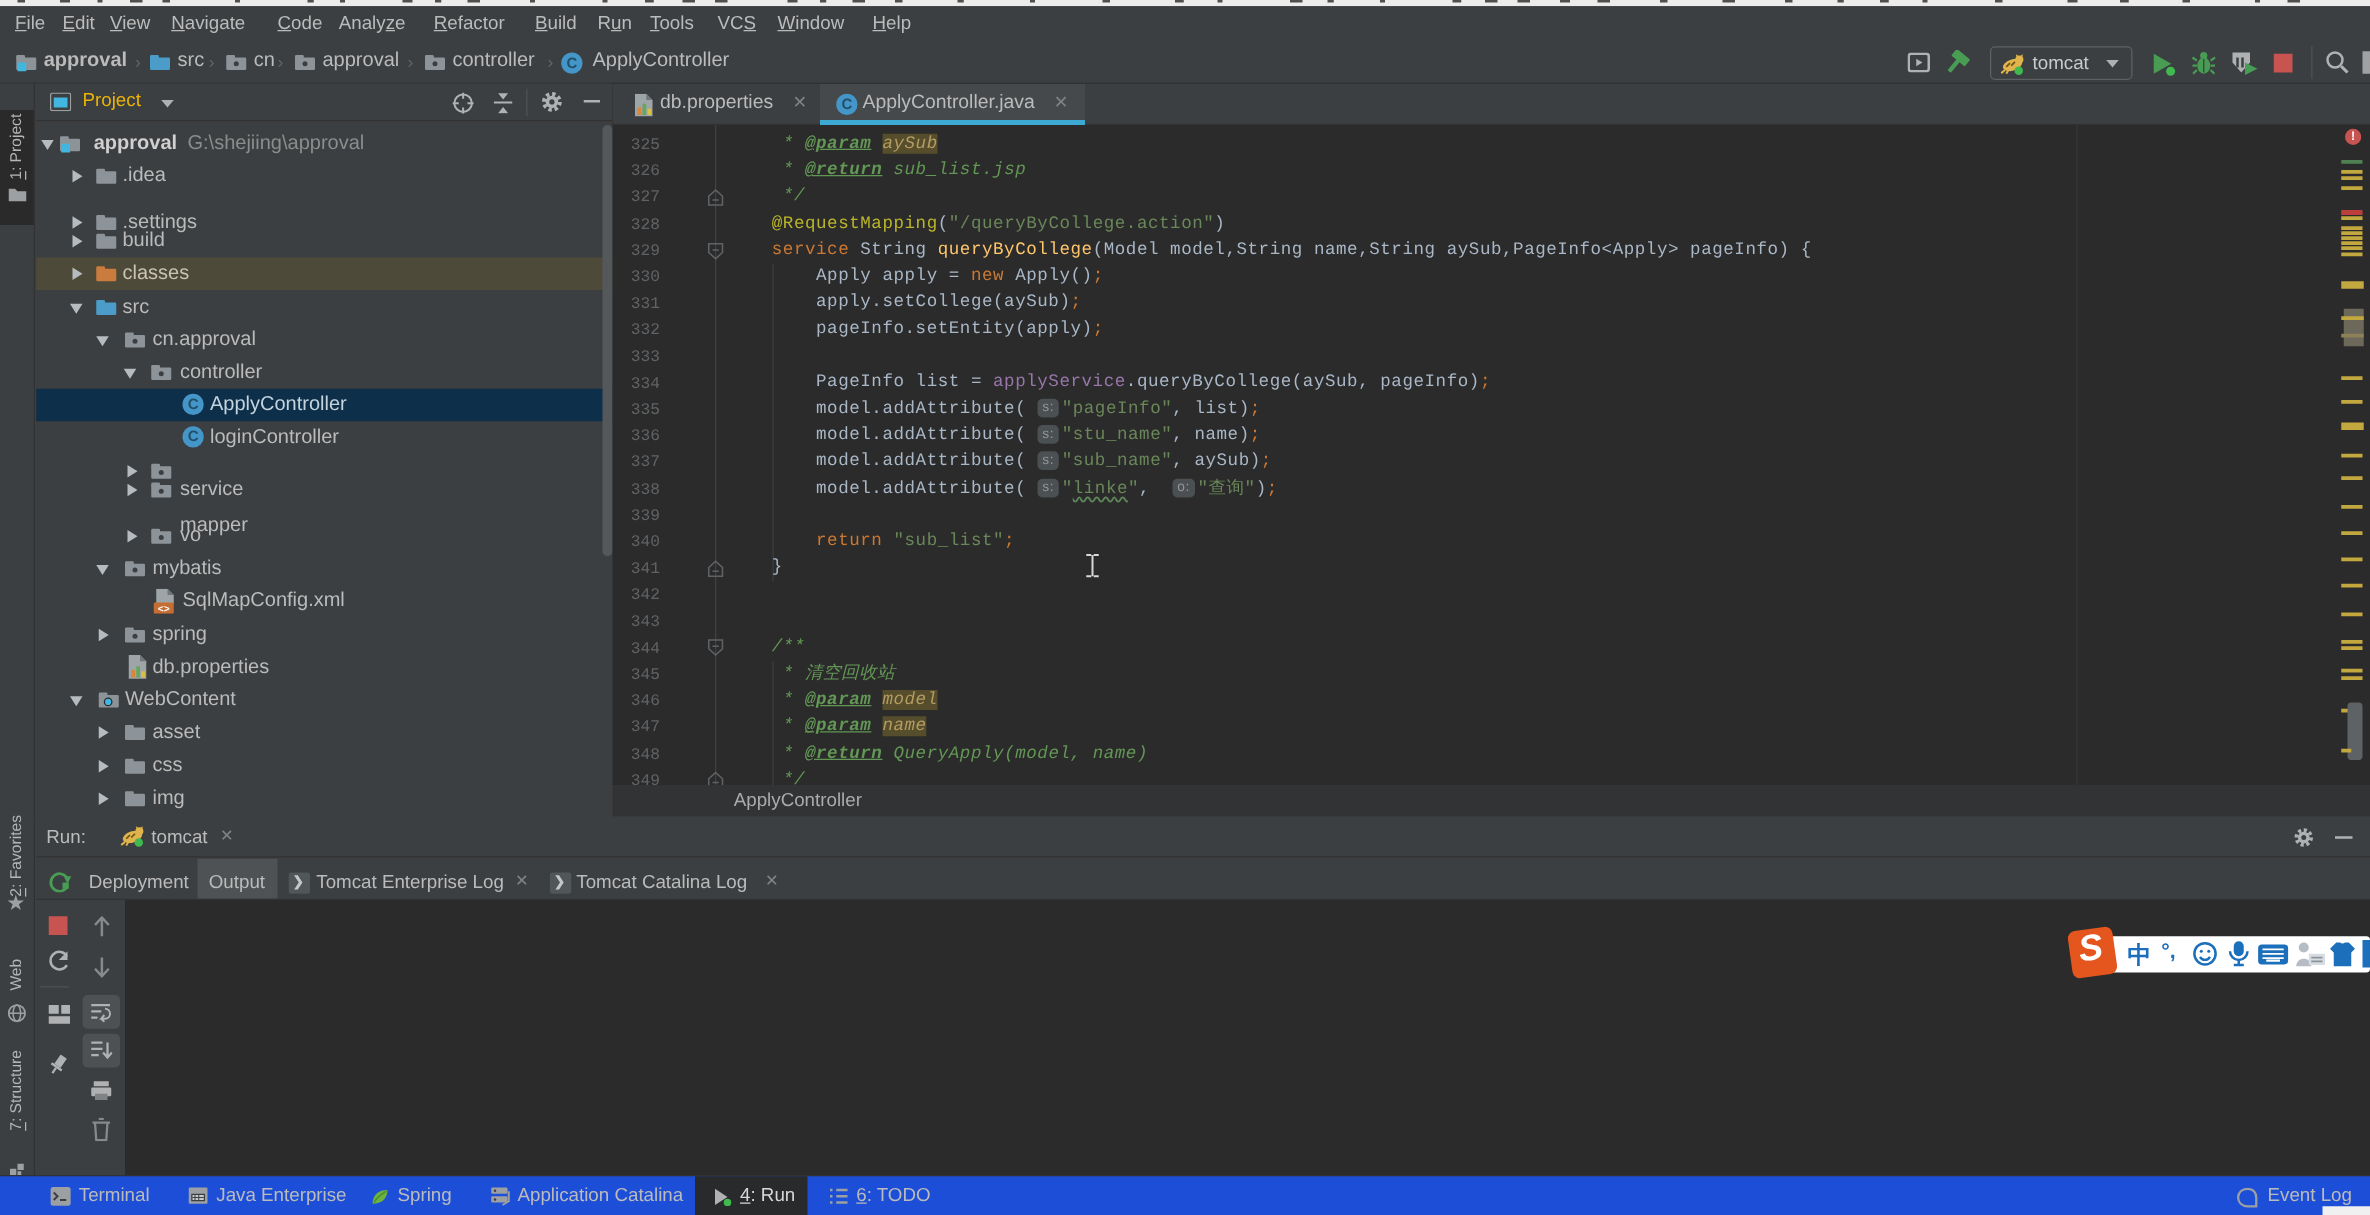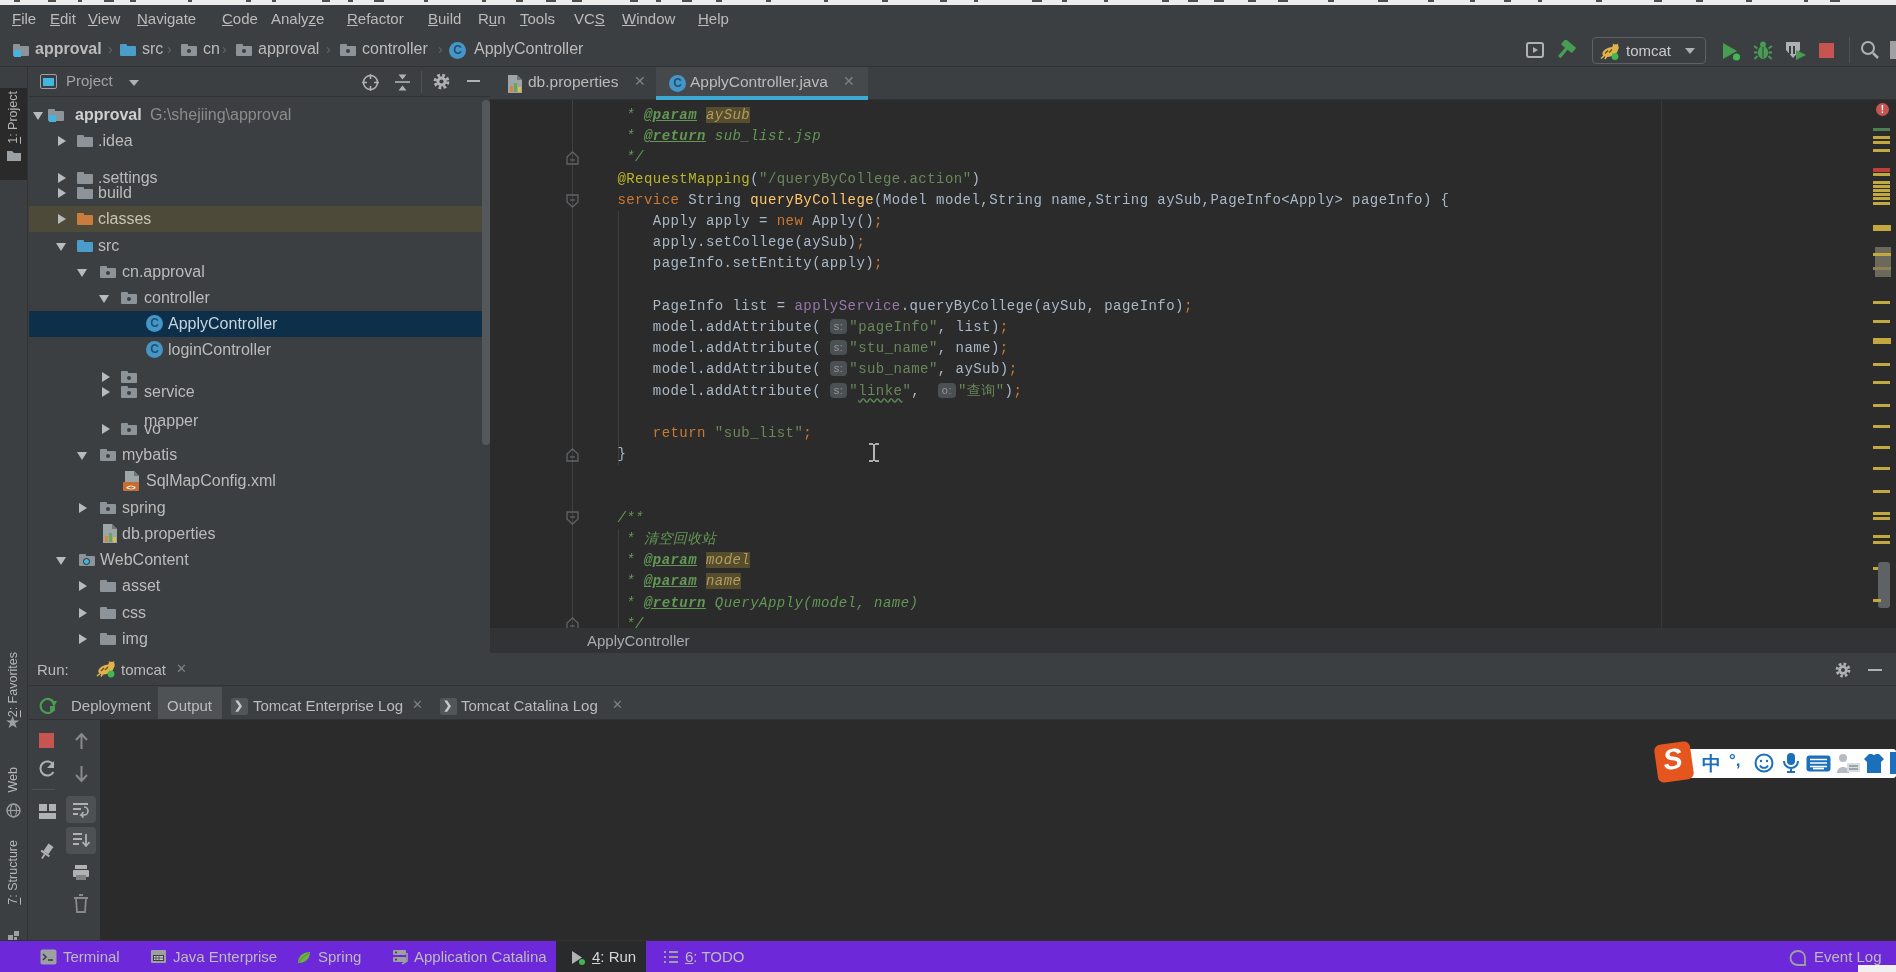--- a/index.html
+++ b/index.html
@@ -45,21 +45,21 @@
 .fld { color:#9876aa; } .sc { color:#cc7832; }
 .hl { background:#554d2b; color:#b49c62; }
 .inlay { display:inline-block; background:#4b5053; color:#949699; font-size:11px; font-family:"Liberation Sans",sans-serif; border-radius:4px; padding:0 4px; height:15px; line-height:15px; vertical-align:1px; margin-right:2px; }
 #stripe .m { position:absolute; left:1383px; width:17px; height:3px; background:#c3a83f; }
 .wavy { text-decoration:underline wavy #5e8759; text-underline-offset:3px; }
 
 #runpanel { left:29px; top:653px; width:1867px; height:287px; background:#3c3f41; }
 #console { position:absolute; left:71px; top:67px; width:1796px; height:220px; background:#2b2b2b; }
 .rtab { position:absolute; color:#bbbbbb; font-size:15px; }
 
-#statusbar { left:0; top:940px; width:1896px; height:32px; background:#6d28d9; border-top:1px solid #323232; }
+#statusbar { left:0; top:940px; width:1896px; height:32px; background:#1d4ed8; border-top:1px solid #323232; }
 #statusbar span { position:absolute; top:7px; color:#bbbbbb; font-size:15px; }
 </style>
 </head>
 <body>
 <div id="app">
   <div id="topstrip" class="abs">
       <i style="left:14px;width:6px;"></i>
       <i style="left:48px;width:8px;"></i>
       <i style="left:78px;width:4px;"></i>
       <i style="left:104px;width:10px;"></i>
@@ -226,21 +226,21 @@
         <rect x="7" y="4" width="5" height="5" fill="#9da0a2"></rect>
         <rect x="7" y="10" width="3" height="3" fill="#9da0a2"></rect>
       </svg>
   </div>
   <div id="ppanel" class="abs">
     <div id="phead">
       <svg class="abs" style="left:11px;top:7px;" width="17" height="15">
           <rect x="0.5" y="0.5" width="16" height="14" rx="1.5" fill="none" stroke="#9da0a2"></rect>
           <rect x="3" y="4" width="11" height="8" fill="#40b6e0"></rect>
         </svg>
-      <span class="abs" style="left:37px;top:5px;font-size:15px;color:#a3a3a3;">Project</span>
+      <span class="abs" style="left:37px;top:5px;font-size:15px;color:#eab308;">Project</span>
       <div class="abs" style="left:100px;top:13px;width:0;height:0;border-top:6px solid #aeb0b2;border-left:5px solid transparent;border-right:5px solid transparent;"></div>
       <svg class="abs" style="left:333px;top:7px;" width="17" height="17">
           <circle cx="8.5" cy="8.5" r="7" fill="none" stroke="#afb1b3" stroke-width="1.6"></circle>
           <path d="M8.5 0 V5 M8.5 12 V17 M0 8.5 H5 M12 8.5 H17" stroke="#afb1b3" stroke-width="1.6"></path>
         </svg>
       <svg class="abs" style="left:366px;top:7px;" width="15" height="17">
           <path d="M0 8 H15" stroke="#afb1b3" stroke-width="1.6"></path>
           <path d="M7.5 5.5 L3.5 0.5 H11.5 Z M7.5 11.5 L3.5 16.5 H11.5 Z" fill="#afb1b3"></path>
         </svg>
       <div class="abs" style="left:392px;top:4px;width:1px;height:22px;background:#515151;"></div>
@@ -445,20 +445,45 @@
         <div class="classbadge" style="left:13px;top:8px;">C</div>
         <span class="abs" style="left:34px;top:6px;">ApplyController.java</span>
         <span class="abs" style="left:187px;top:6px;color:#7f8386;font-size:14px;">✕</span>
         <div class="abs" style="left:0;top:29px;width:212px;height:4px;background:#3caad3;"></div>
       </div>
     </div>
     <div class="abs" style="left:82px;top:33px;width:1px;height:528px;background:#3f4244;"></div>
     <div class="abs" style="left:128px;top:144px;width:1px;height:254px;background:#3d3e40;"></div>
     <div class="abs" style="left:128px;top:462px;width:1px;height:99px;background:#3d3e40;"></div>
     <div class="abs" style="left:1171px;top:33px;width:1px;height:528px;background:#363839;"></div>
+    <div id="lnums">325
+326
+327
+328
+329
+330
+331
+332
+333
+334
+335
+336
+337
+338
+339
+340
+341
+342
+343
+344
+345
+346
+347
+348
+349</div>
     <div id="code"><span class="cm">     * <span class="cmt">@param</span> <span class="hl">aySub</span>
      * <span class="cmt">@return</span> sub_list.jsp
      */</span>
     <span class="an">@RequestMapping</span>(<span class="s">"/queryByCollege.action"</span>)
     <span class="k">service</span> String <span class="md">queryByCollege</span>(Model model,String name,String aySub,PageInfo&lt;Apply&gt; pageInfo) {
         Apply apply = <span class="k">new</span> Apply()<span class="sc">;</span>
         apply.setCollege(aySub)<span class="sc">;</span>
         pageInfo.setEntity(apply)<span class="sc">;</span>
 
         PageInfo list = <span class="fld">applyService</span>.queryByCollege(aySub, pageInfo)<span class="sc">;</span>

